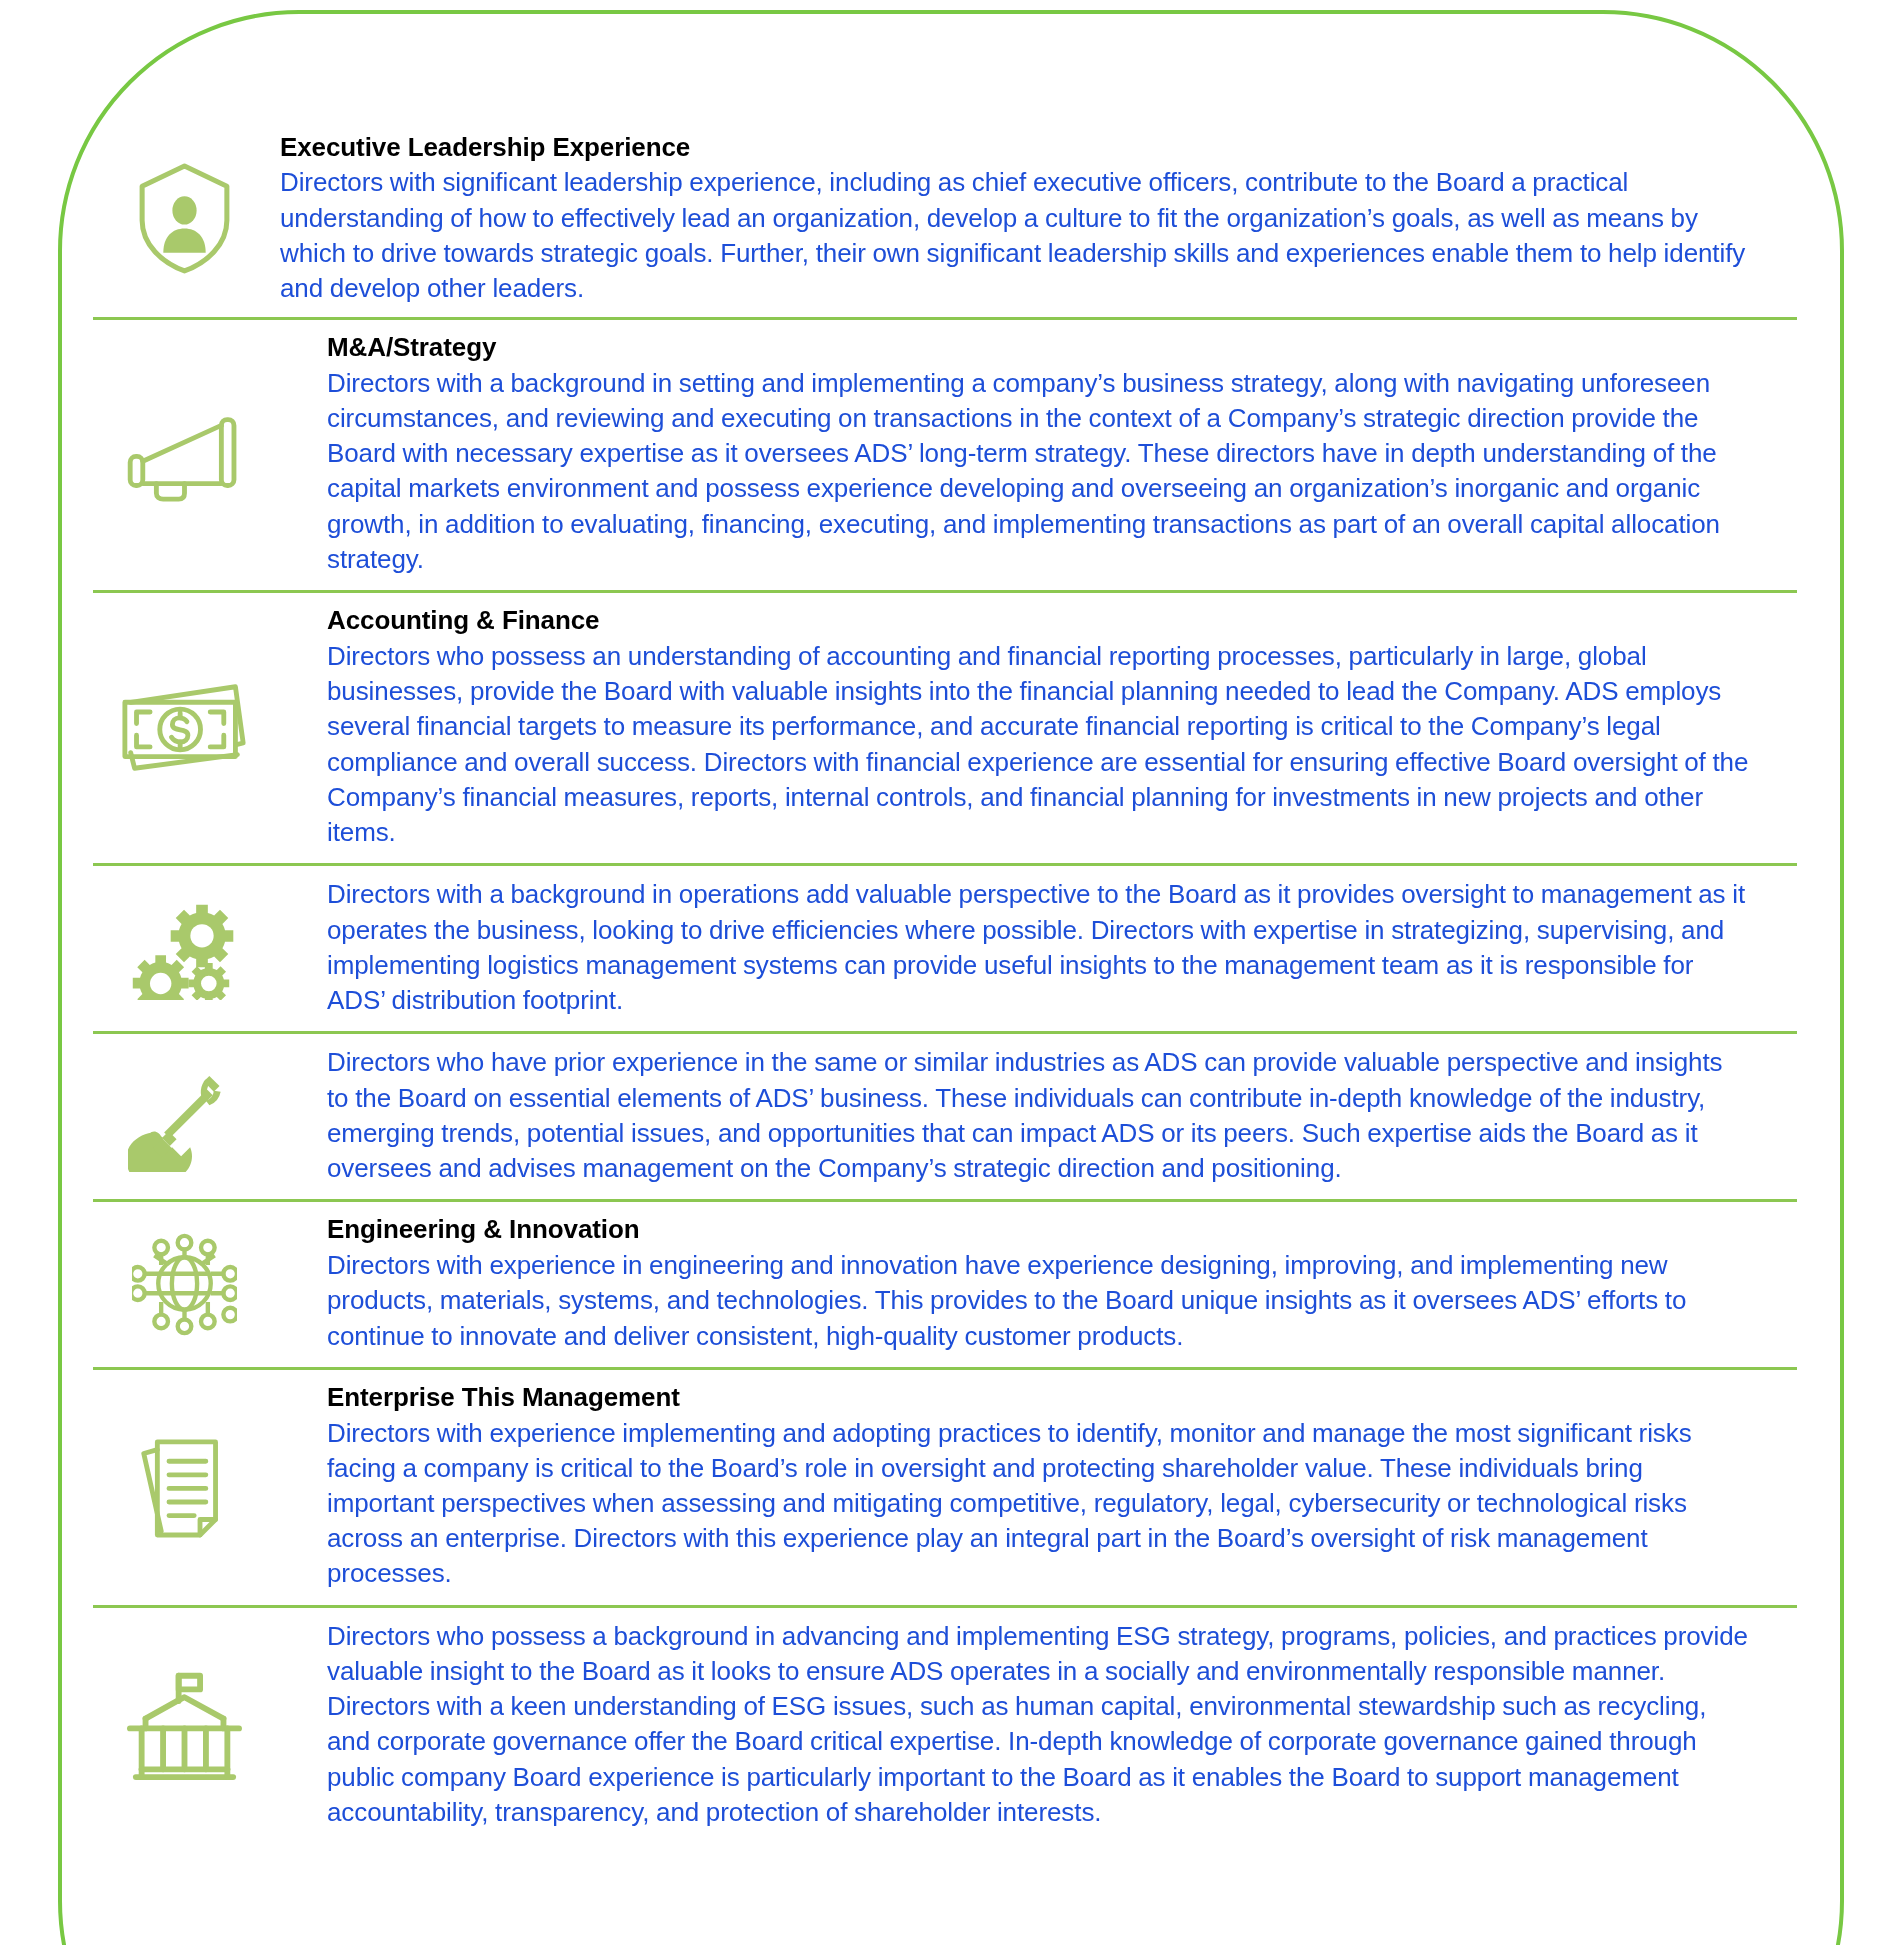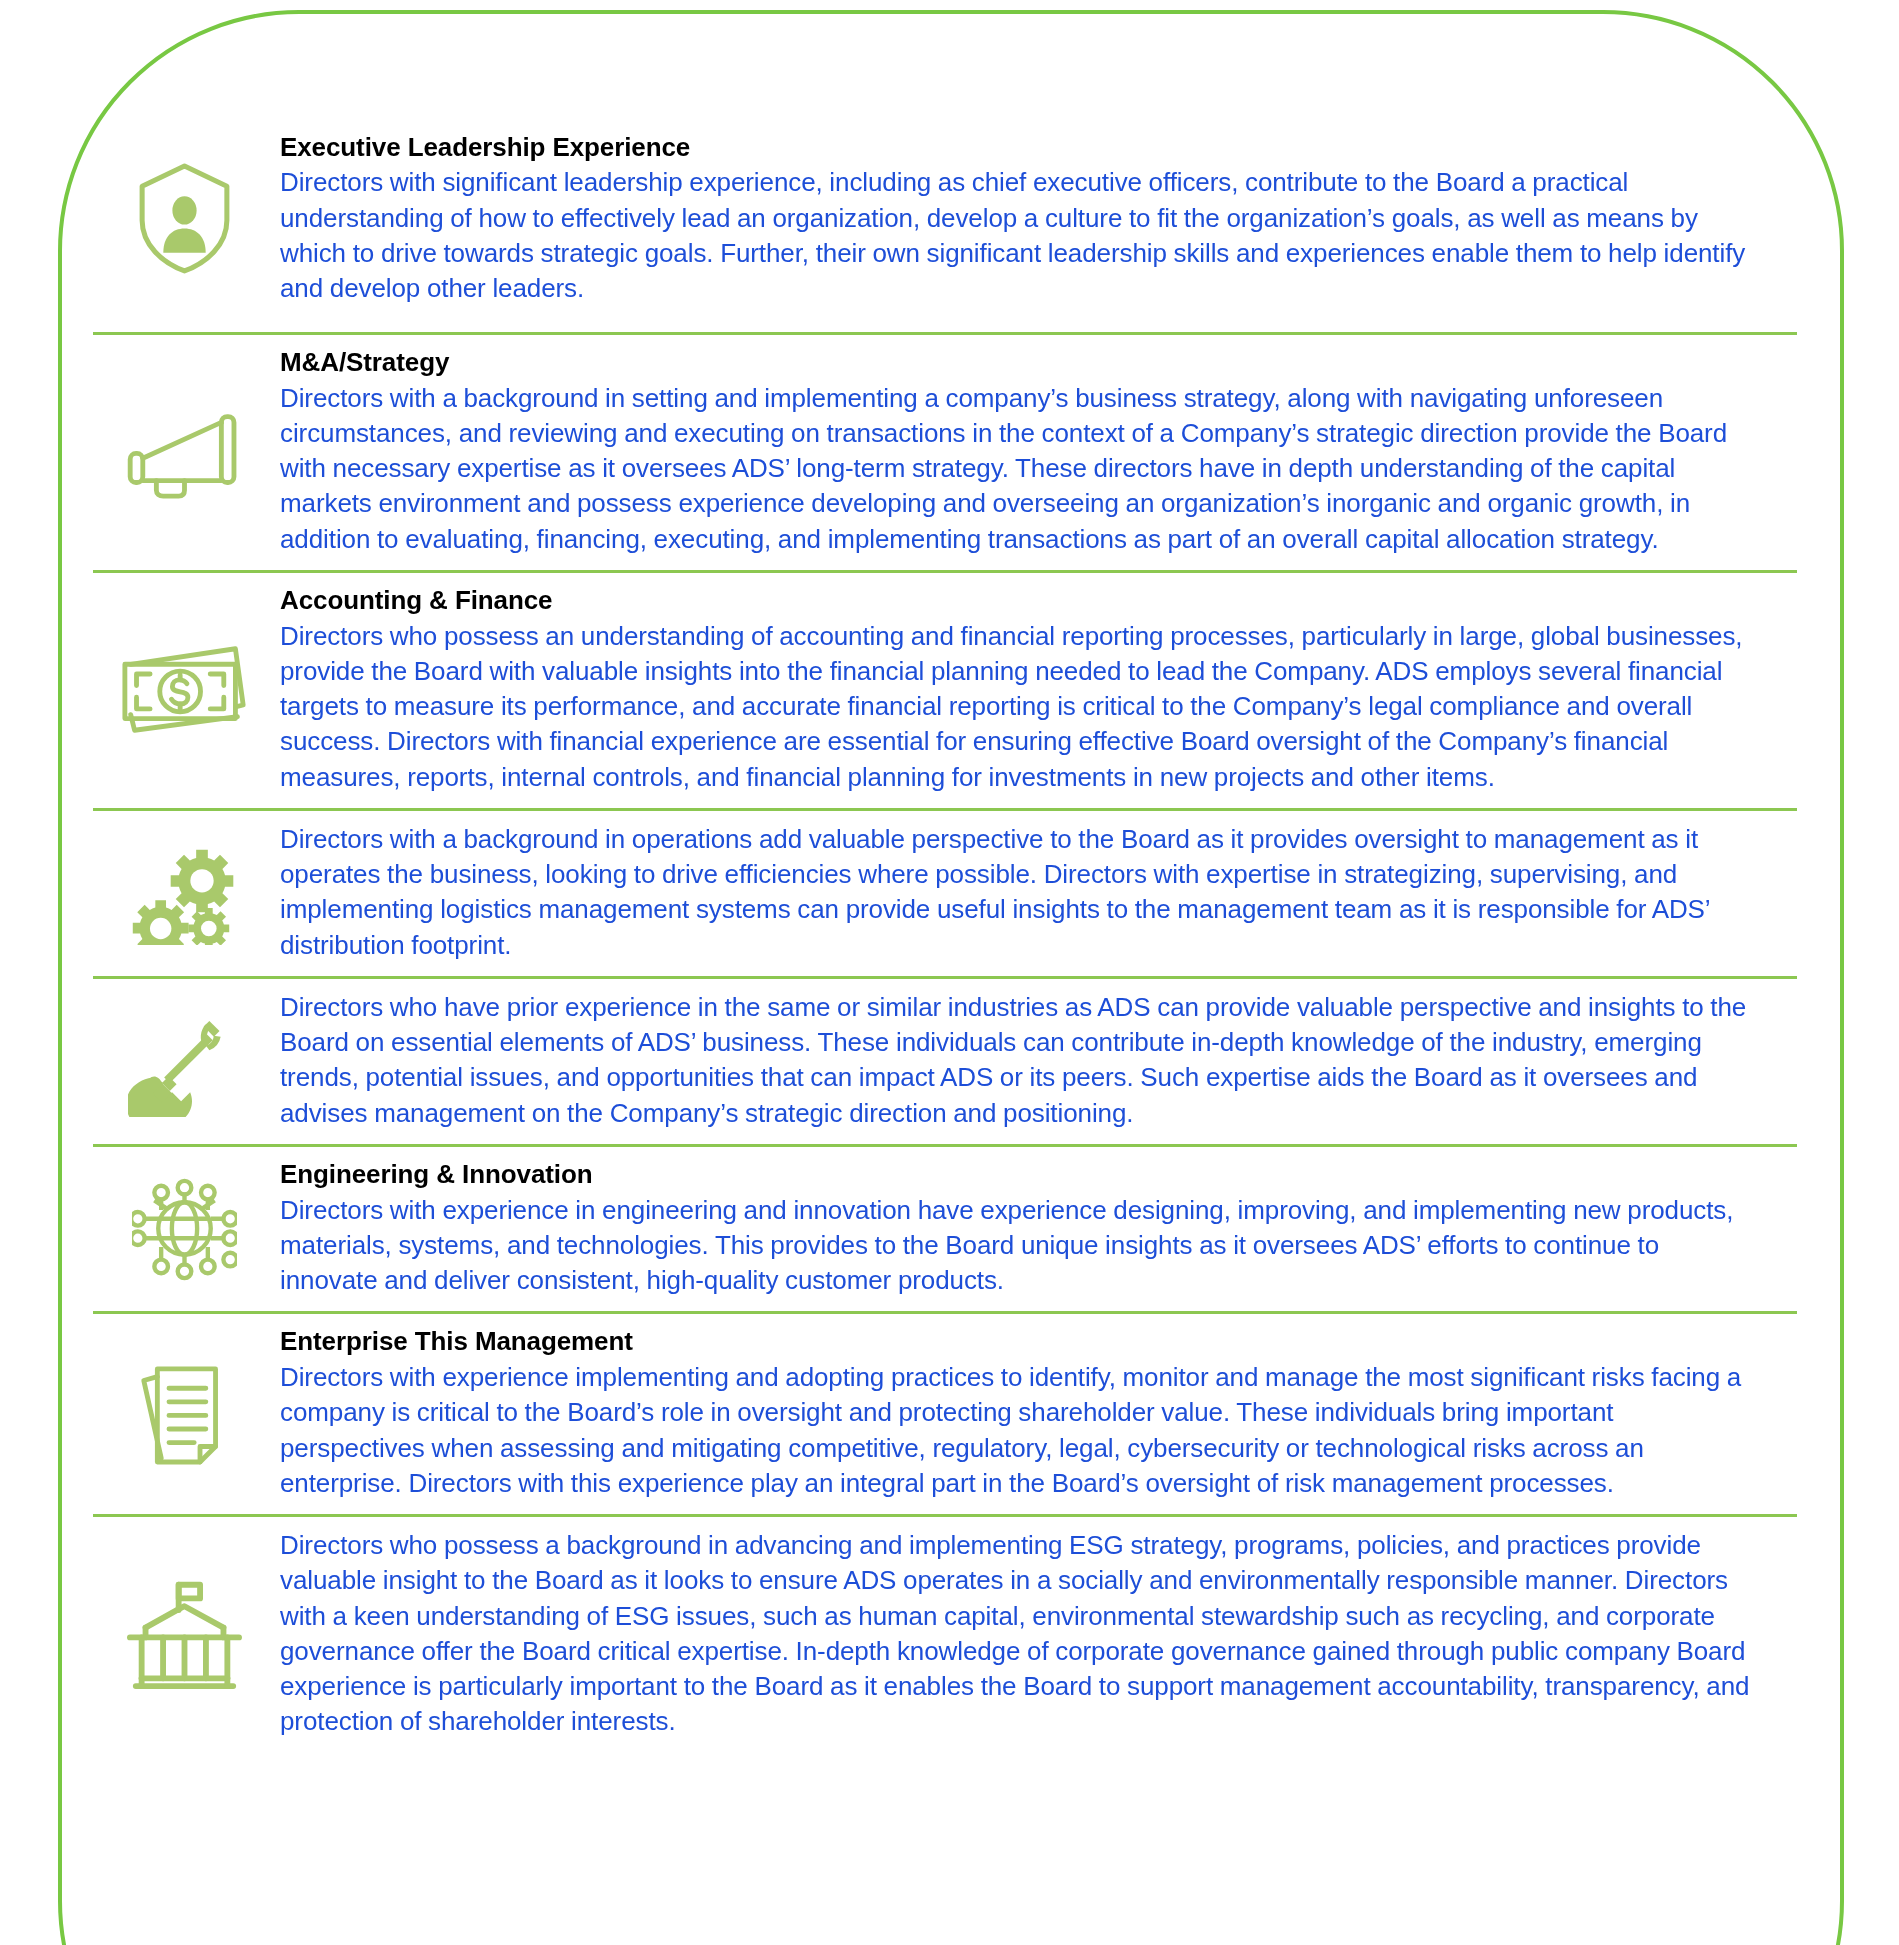--- a/index.html
+++ b/index.html
@@ -36,20 +36,21 @@
   .skill-row {
     display: flex;
     flex-direction: row;
     align-items: flex-start;
     position: relative;
     padding-bottom: 11.7px;
   }
   .skill-row + .skill-row {
     border-top: 3.9px solid #8CC751;
     padding-top: 11px;
+    gap: 47px;
   }
 
   .skill-icon-cell {
     flex: 0 0 187px;
     display: flex;
     align-items: center;
     justify-content: center;
     align-self: center;
     padding-right: 3.9px;
     box-sizing: border-box;
@@ -79,21 +80,21 @@
     font-size: 26px;
     font-weight: normal;
     line-height: 1.355;
     color: #1d4ed8;
     letter-spacing: -0.1px;
     margin: 0;
     word-spacing: -0.4px;
   }
 
   
-  .row-0 { padding-top: 0; padding-bottom: 26px; }
+  .row-0 { padding-top: 0; padding-bottom: 11px; }
   .row-1 { padding-top: 11.7px; padding-bottom: 13.2px; }
   .row-2 { padding-top: 11.7px; padding-bottom: 13.2px; }
   .row-3 { padding-top: 11.7px; padding-bottom: 13.2px; }
   .row-4 { padding-top: 11.7px; padding-bottom: 13.2px; }
   .row-5 { padding-top: 11.7px; padding-bottom: 13.2px; }
   .row-6 { padding-top: 11.7px; padding-bottom: 13.2px; }
   .row-7 { padding-top: 11.7px; padding-bottom: 13.2px; }
 </style>
 </head>
 <body>

